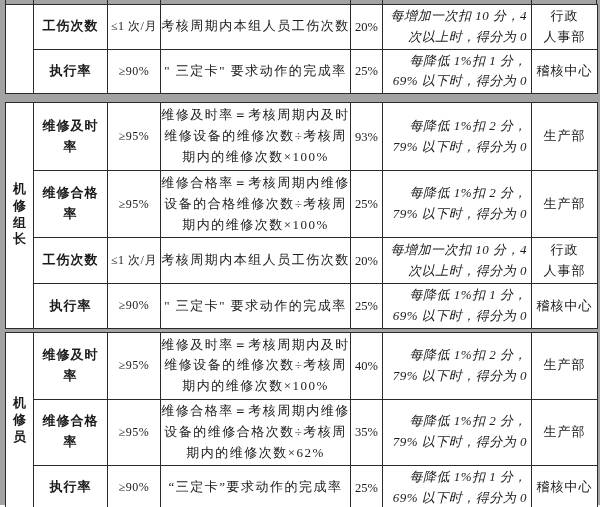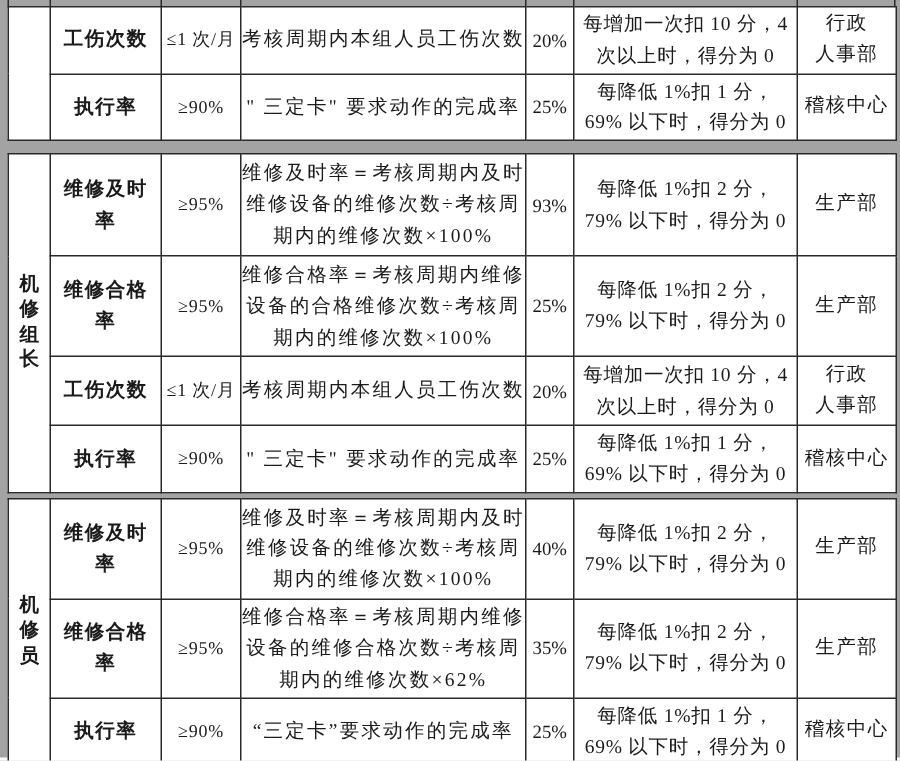--- a/index.html
+++ b/index.html
@@ -42,22 +42,22 @@
     font-family:"Liberation Sans","DejaVu Sans",sans-serif;
     font-weight:bold;font-size:13px;line-height:1.3;letter-spacing:0;
   }
   td.ind{
     font-family:"Liberation Sans","DejaVu Sans",sans-serif;
     font-weight:bold;letter-spacing:1px;
   }
   td.tgt{font-size:12px;letter-spacing:0.5px;}
   td.desc{text-align:center;letter-spacing:1.5px;padding:1px 0;}
   td.wt{text-align:center;padding:1px 1px;font-size:12.5px;}
-  td.scr{text-align:center;letter-spacing:0.5px;padding:1px 4px;}
-  td.dept{white-space:pre-line;letter-spacing:1px;font-family:Liberation Mono, monospace;}
+  td.scr{text-align:right;letter-spacing:0.5px;padding:1px 4px;font-style:italic;}
+  td.dept{white-space:pre-line;letter-spacing:1px;}
   tr.h42{height:42px;} tr.h43{height:43px;} tr.h44{height:44px;}
   tr.h46{height:46px;} tr.h66{height:66px;} tr.h67{height:67px;}
   tr.h68{height:68px;}
 </style>
 </head>
 <body>
 
 <div class="page">
 
   <div class="stub-row">

